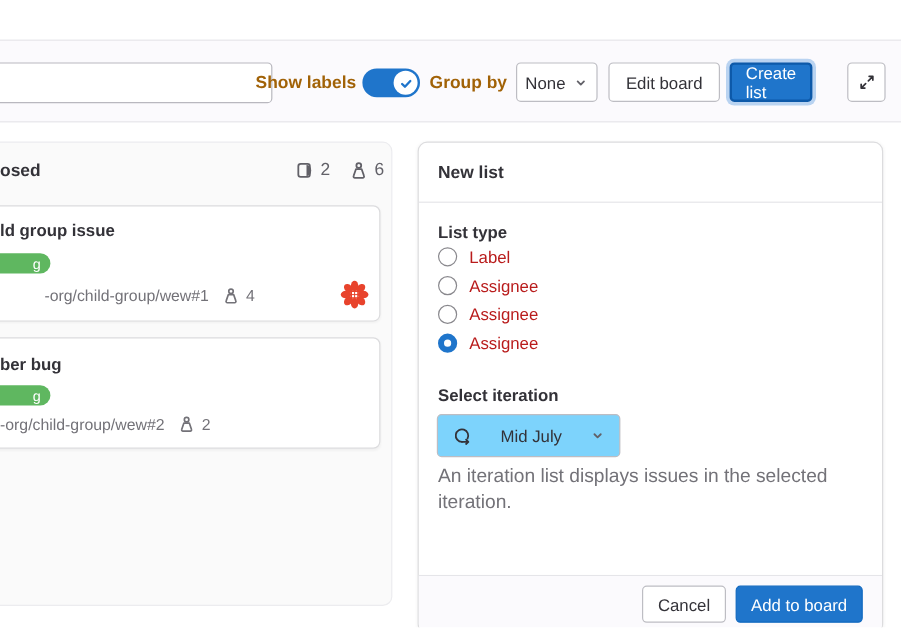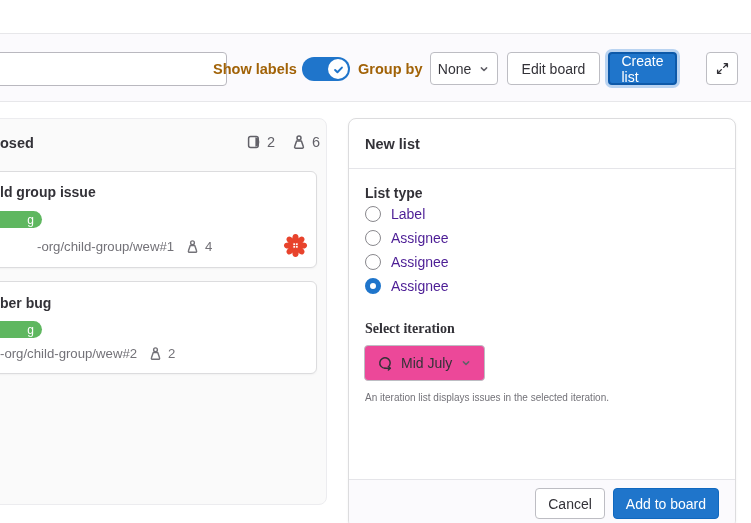--- a/index.html
+++ b/index.html
@@ -47,25 +47,25 @@
           box-shadow:0 1px 3px rgba(31,30,36,.05);}
   .panel-header{position:absolute;left:0;top:0;right:0;height:49px;border-bottom:1px solid #e5e5e9;
           display:flex;align-items:center;padding-left:16px;}
   .panel-title{font-size:14.5px;font-weight:bold;color:#333238;}
   .section-label{position:absolute;left:16px;font-size:14px;font-weight:bold;color:#333238;}
   .radio-group{position:absolute;left:16px;top:86px;}
   .radio-row{display:flex;align-items:center;gap:10px;height:17px;margin-bottom:7px;cursor:pointer;}
   .radio{width:16px;height:16px;border-radius:50%;border:1.5px solid #89888d;background:#fff;
           box-sizing:border-box;}
   .radio.checked{border:5px solid #1f75cb;}
-  .radio-label{font-size:14px;color:#4c1d95;}
+  .radio-label{font-size:14px;color:#b91c1c;}
   .dropdown{position:absolute;left:15px;top:226px;height:36px;padding:0 12px;border:1px solid #bdbdc3;
-          border-radius:4px;background:#ec4899;display:flex;align-items:center;gap:8px;font-size:14px;
+          border-radius:4px;background:#7dd3fc;display:flex;align-items:center;gap:24px;font-size:14px;
           color:#333238;cursor:pointer;box-sizing:border-box;}
-  .helper{position:absolute;left:16px;top:268px;width:350px;font-size:10px;line-height:21px;color:#737278;}
+  .helper{position:absolute;left:16px;top:268px;width:350px;font-size:16px;line-height:21px;color:#737278;}
   .panel-footer{position:absolute;left:0;right:0;bottom:0;height:47px;background:#fbfafd;
           border-top:1px solid #e5e5e9;border-radius:0 0 7px 7px;display:flex;align-items:center;
           justify-content:flex-end;gap:8px;padding-right:16px;}
   .fbtn{position:static;height:31px;}
 </style>
 </head>
 <body>
 
 <div class="screen">
 
@@ -204,21 +204,21 @@
       <div class="radio-row">
         <span class="radio"></span>
         <span class="radio-label">Assignee</span>
       </div>
       <div class="radio-row">
         <span class="radio checked"></span>
         <span class="radio-label">Assignee</span>
       </div>
     </div>
 
-    <div class="section-label" style="top:202px;font-family:Liberation Serif, serif;">Select iteration</div>
+    <div class="section-label" style="top:202px;">Select iteration</div>
 
     <div class="dropdown">
       <span style="display:flex;">
         <svg width="16" height="16" viewBox="0 0 16 16" fill="none" stroke="#333238" stroke-width="1.5" stroke-linecap="round" stroke-linejoin="round">
           <path d="M8 13.2a5.2 5.2 0 1 1 4.6-2.8"></path>
           <path d="M8 13.2h4.6"></path>
           <path d="M11.4 11.4l1.9 1.8-1.9 1.8"></path>
         </svg>
       </span>
       <span>Mid July</span>

